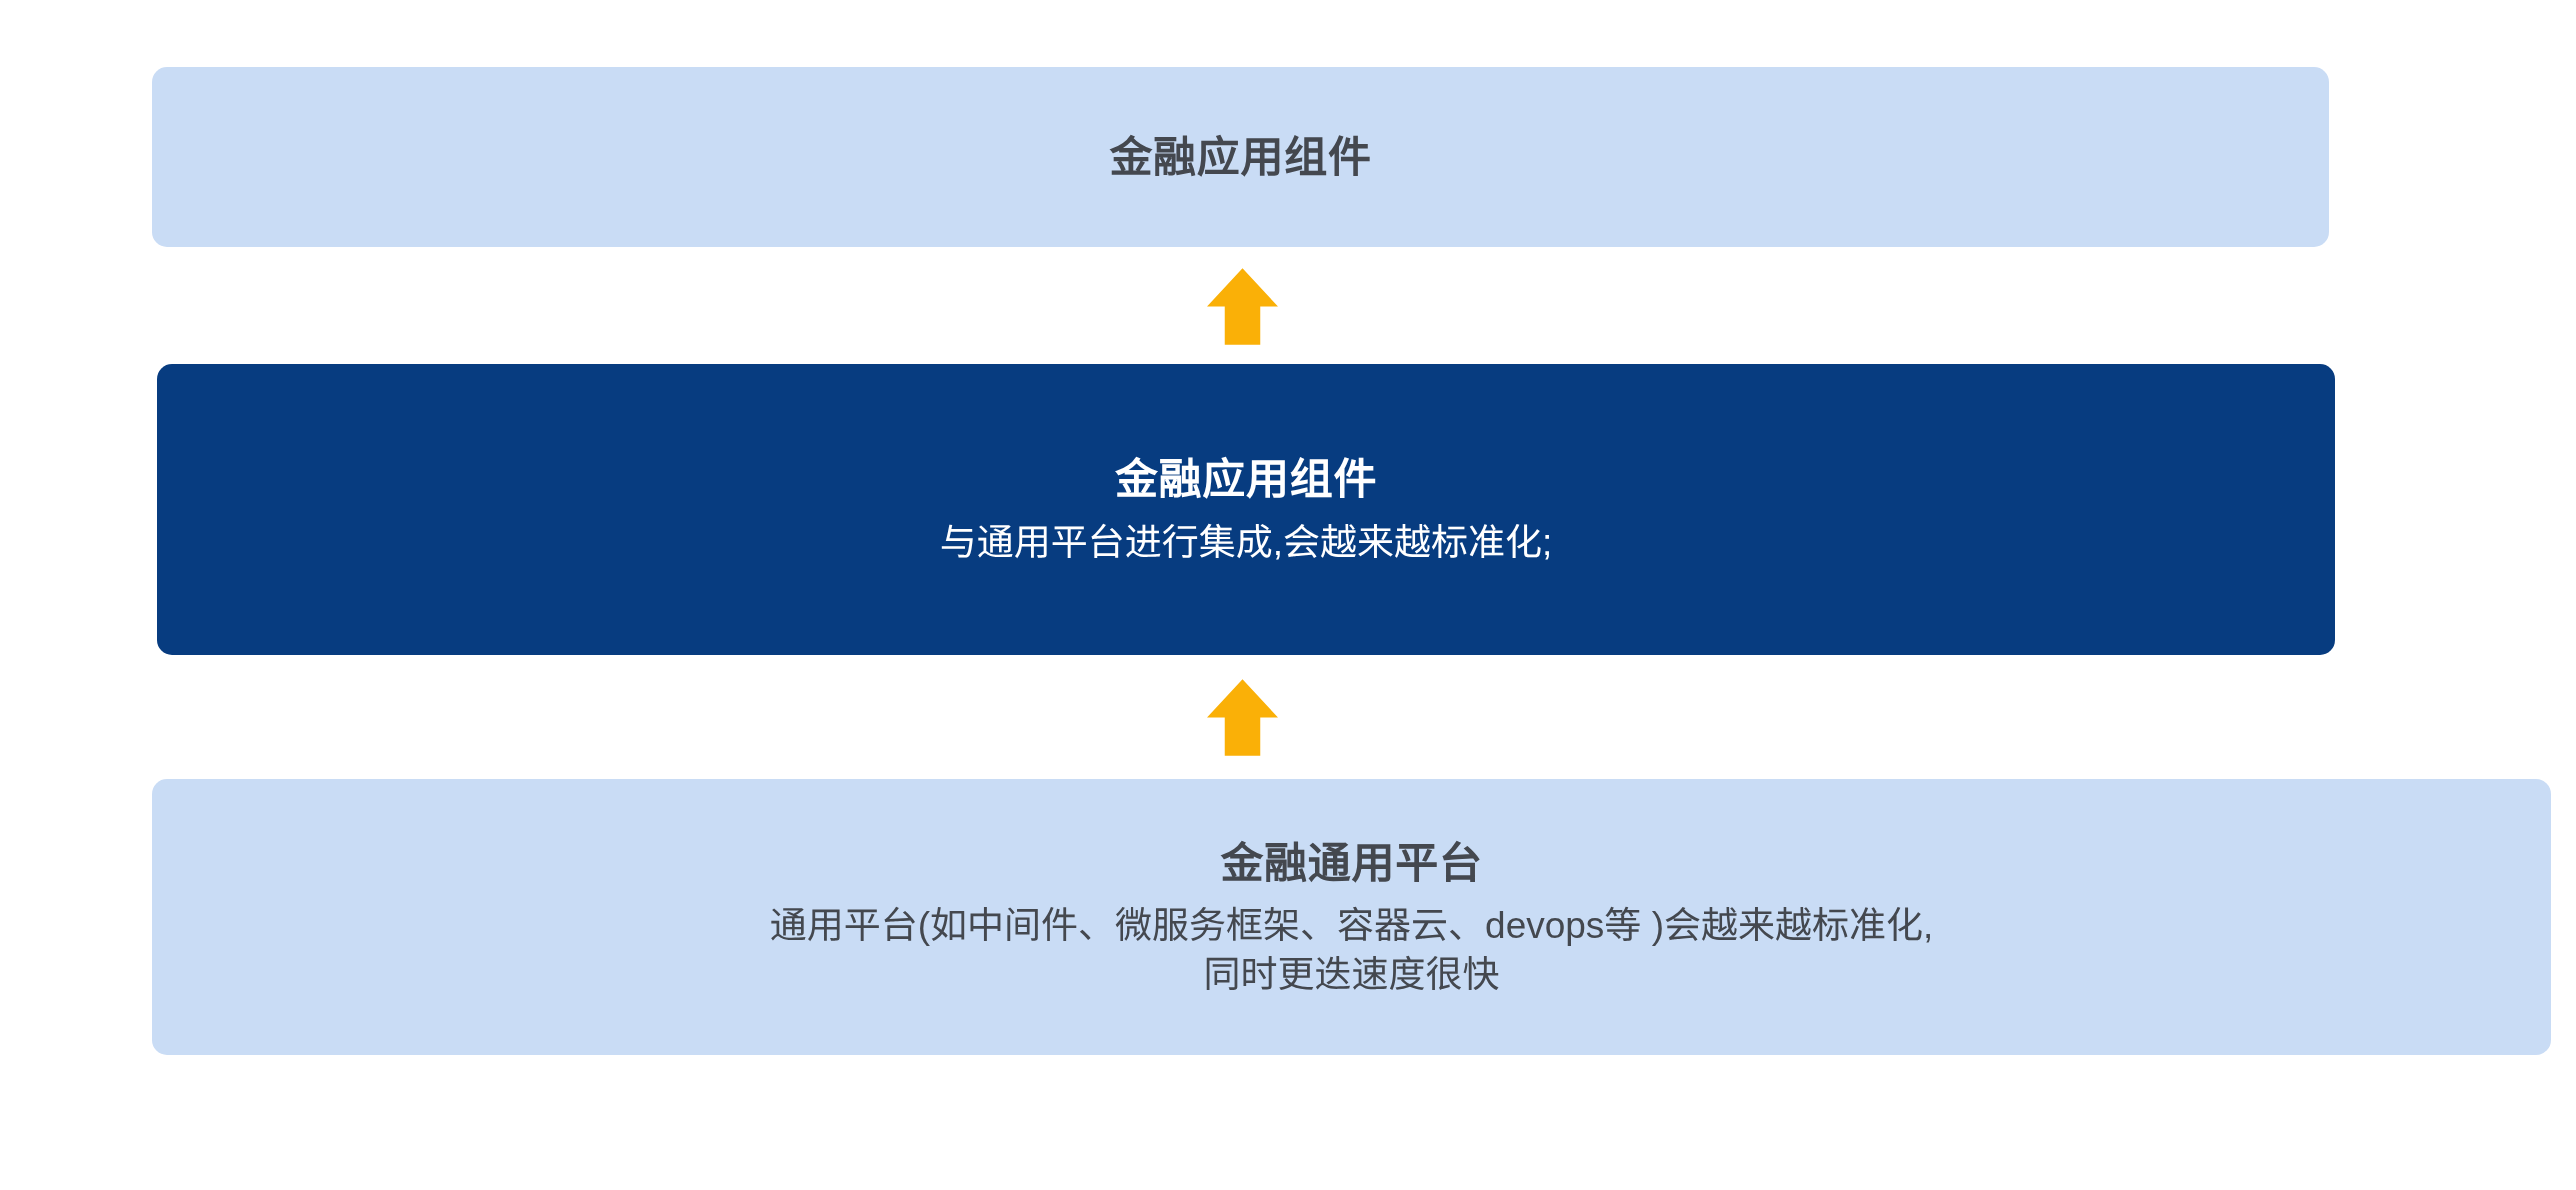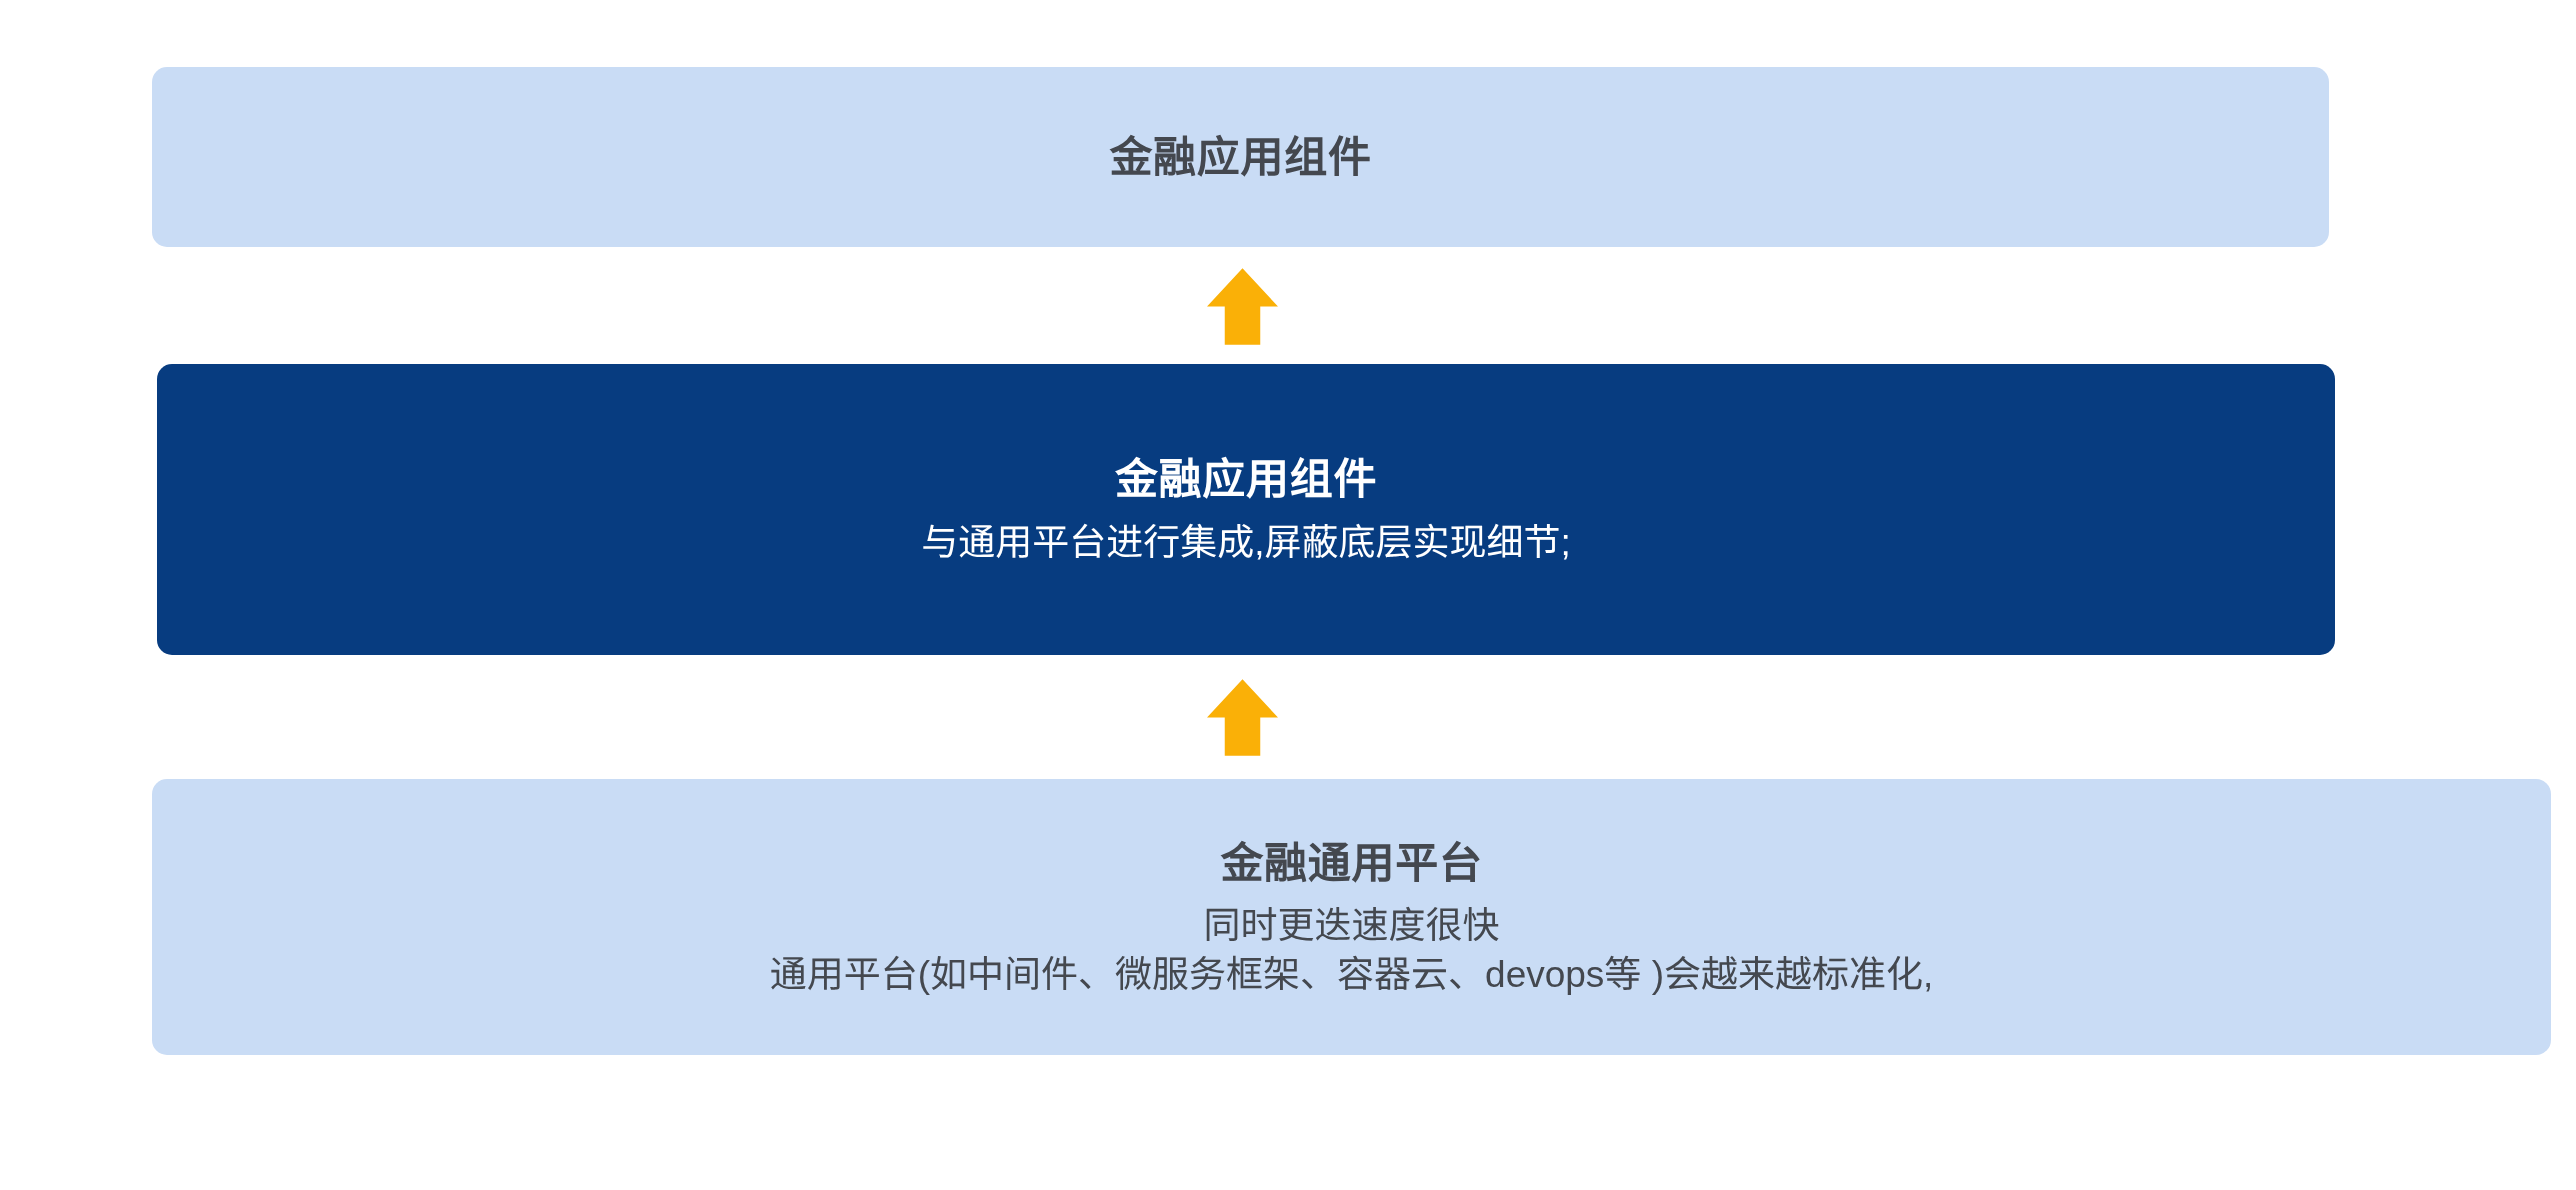--- a/index.html
+++ b/index.html
@@ -122,32 +122,32 @@
 
   <div class="flow-arrow" id="arrow-platform-to-components">
     <svg viewBox="0 0 104 112" xmlns="http://www.w3.org/2000/svg" aria-hidden="true">
       <polygon points="52,0 104,56 78,56 78,112 26,112 26,56 0,56" fill="#FAB007"></polygon>
     </svg>
   </div>
 
   <div class="layer-box tone-dark" id="box-application-platform">
     <div class="layer-title">金融应用组件</div>
     <div class="layer-body">
-      <span class="body-line">与通用平台进行集成,屏蔽底层实现细节;</span>
+      <span class="body-line">与通用平台进行集成,会越来越标准化;</span>
     </div>
   </div>
 
   <div class="flow-arrow" id="arrow-general-to-platform">
     <svg viewBox="0 0 104 112" xmlns="http://www.w3.org/2000/svg" aria-hidden="true">
       <polygon points="52,0 104,56 78,56 78,112 26,112 26,56 0,56" fill="#FAB007"></polygon>
     </svg>
   </div>
 
   <div class="layer-box tone-light" id="box-general-platform">
     <div class="layer-title">金融通用平台</div>
     <div class="layer-body">
+      <span class="body-line">通用平台(如中间件、微服务框架、容器云、devops等 )会越来越标准化,</span>
       <span class="body-line">同时更迭速度很快</span>
-      <span class="body-line">通用平台(如中间件、微服务框架、容器云、devops等 )会越来越标准化,</span>
     </div>
   </div>
 
 </div>
 
 
 </body></html>

